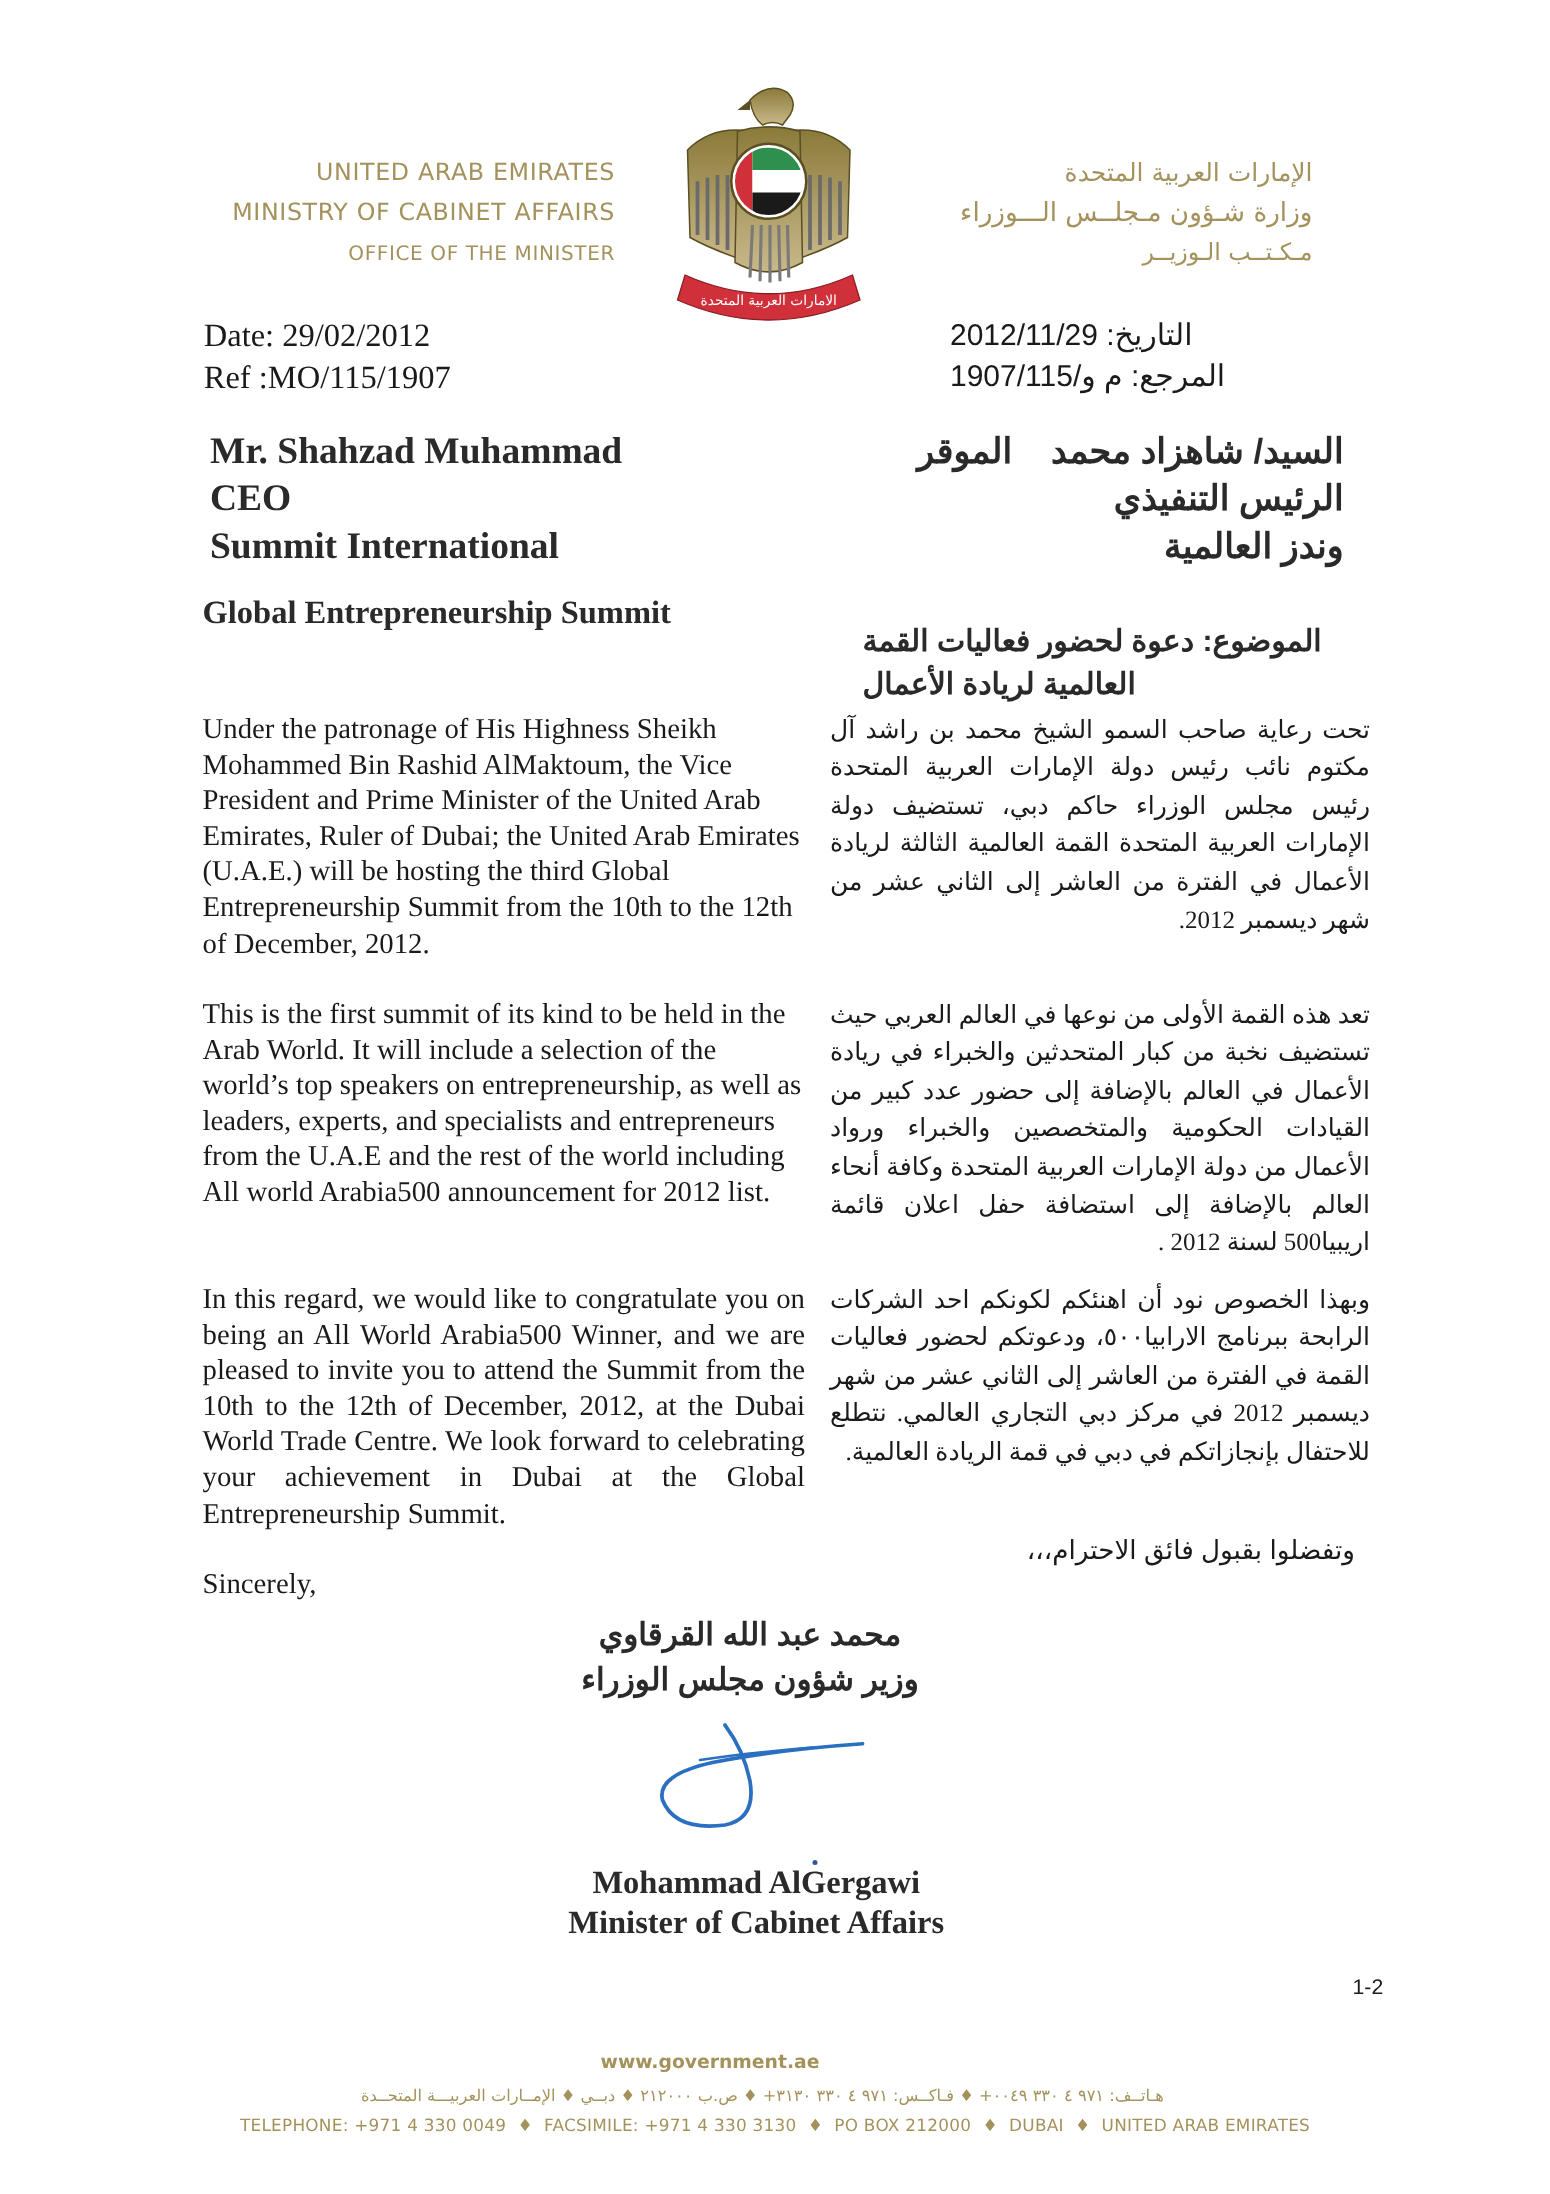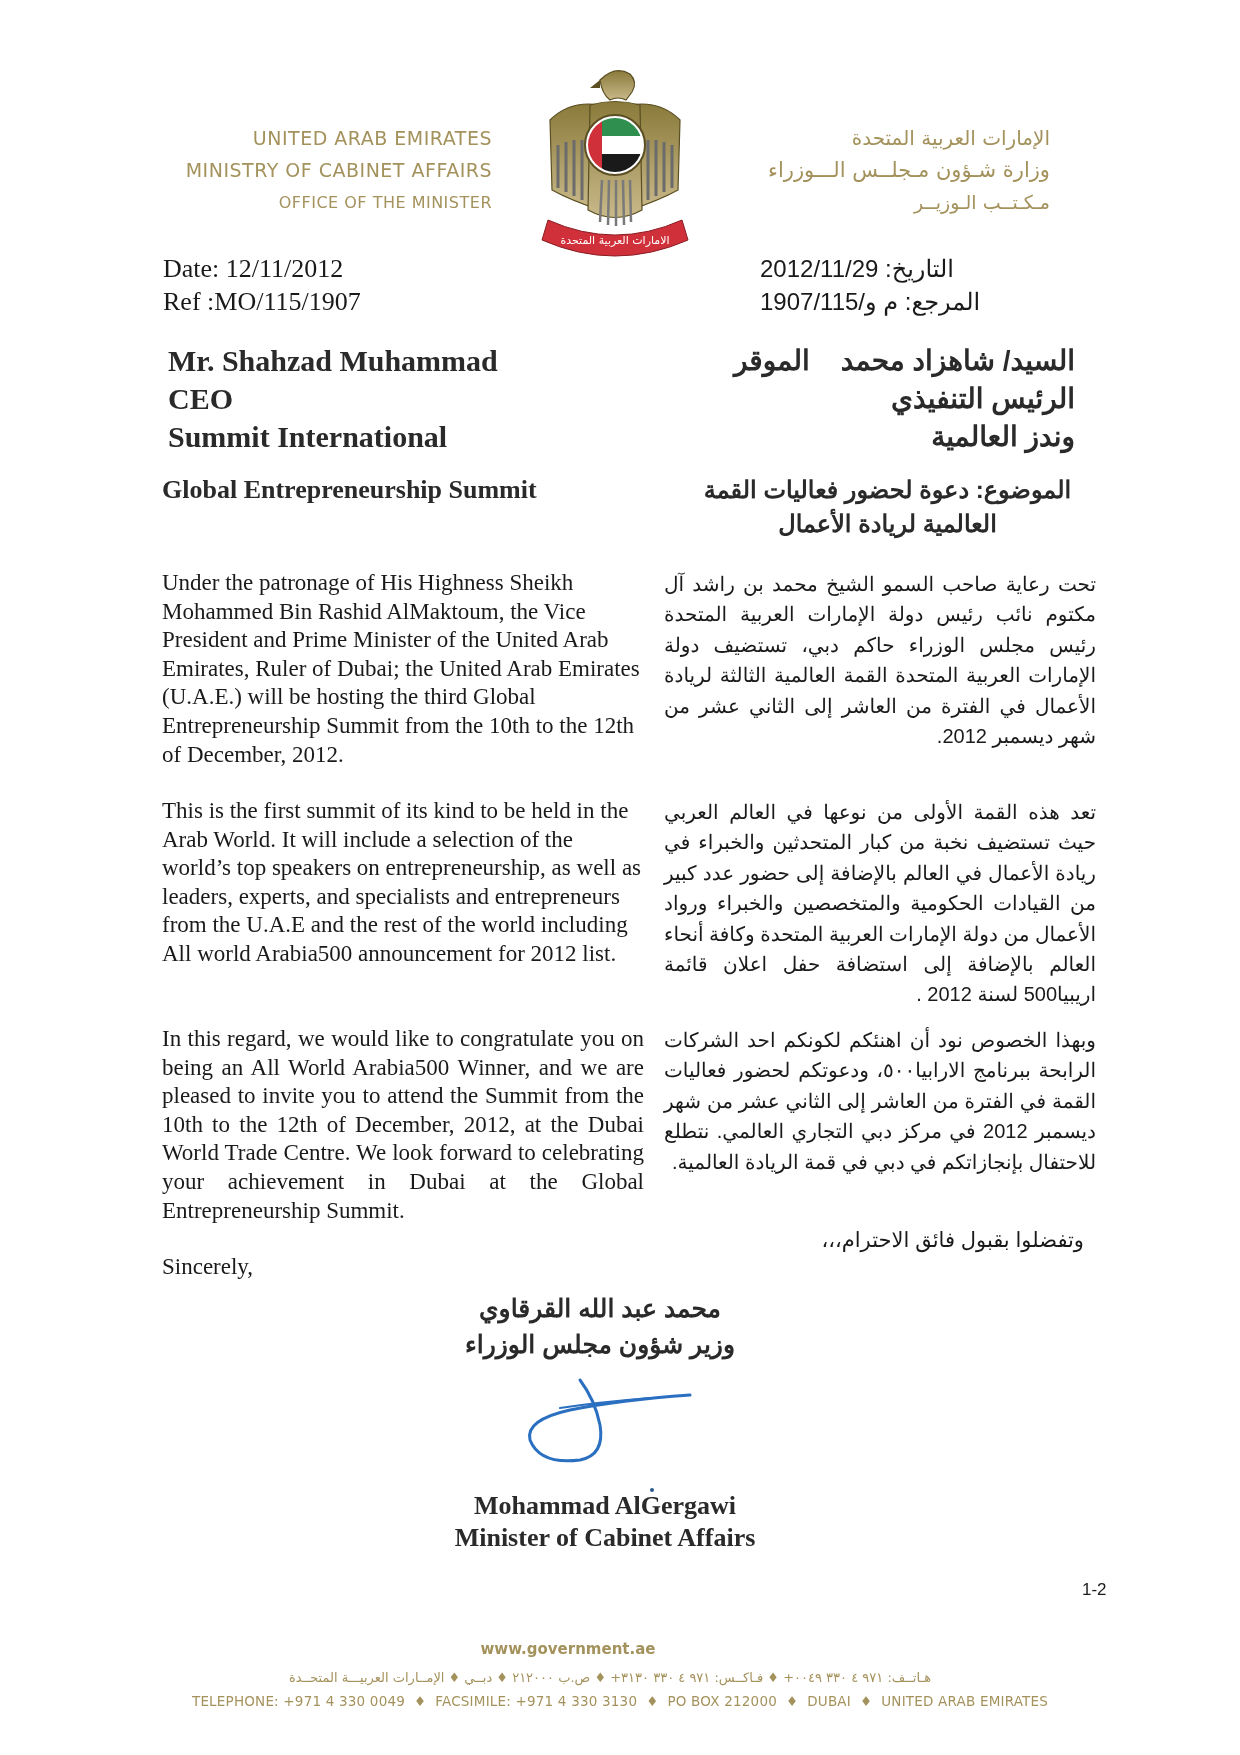--- a/index.html
+++ b/index.html
@@ -5,21 +5,21 @@
   html, body { margin:0; padding:0; background:#ffffff; }
   body { width:1240px; height:1755px; position:relative; overflow:hidden; font-family:"Liberation Serif", serif; color:#1a1a1a; }
   .abs { position:absolute; }
   .gold { color:#a4925c; }
   .hdr-en { font-family:"DejaVu Sans", sans-serif; text-align:right; right:748px; letter-spacing:0.5px; }
   .hdr-ar { font-family:"DejaVu Sans", sans-serif; direction:rtl; text-align:right; }
   .serif { font-family:"Liberation Serif", serif; }
   .sans { font-family:"Liberation Sans", sans-serif; }
   .bold { font-weight:bold; }
   .en-col { left:162px; width:482px; font-size:23px; line-height:28.6px; }
-  .ar-col { left:664px; width:432px; direction:rtl; text-align:justify; font-family:Liberation Sans, sans-serif; font-size:20px; line-height:30.4px; }
+  .ar-col { left:664px; width:432px; direction:rtl; text-align:justify; font-family:Liberation Serif, serif; font-size:20px; line-height:30.4px; }
   .justify { text-align:justify; }
   .footer-en { font-family:"DejaVu Sans", sans-serif; font-size:13.5px; letter-spacing:0.2px; }
 </style>
 </head>
 <body>
 
 <div class="abs gold hdr-en" style="top:122px; width:360px;">
   <div style="font-size:19px; line-height:32px;">UNITED ARAB EMIRATES</div>
   <div style="font-size:19px; line-height:32px;">MINISTRY OF CABINET AFFAIRS</div>
   <div style="font-size:16px; line-height:34px;">OFFICE OF THE MINISTER</div>
@@ -76,21 +76,21 @@
   </svg>
 </div>
 
 <div class="abs gold hdr-ar" style="left:720px; top:122px; width:330px;">
   <div style="font-size:20px; line-height:32px;">الإمارات العربية المتحدة</div>
   <div style="font-size:21px; line-height:32px;">وزارة شـؤون مـجلــس الـــوزراء</div>
   <div style="font-size:19px; line-height:32px;">مـكـتــب الـوزيــر</div>
 </div>
 
 <div class="abs serif" style="left:163px; top:252px; font-size:26px; line-height:33px;">
-  <div>Date: 12/11/2012</div>
+  <div>Date: 29/02/2012</div>
   <div>Ref :MO/115/1907</div>
 </div>
 
 <div class="abs sans" style="left:760px; top:252px; width:312px; direction:rtl; text-align:left; font-size:24px; line-height:33px;">
   <div>التاريخ: 2012/11/29</div>
   <div>المرجع: م و/1907/115</div>
 </div>
 
 <div class="abs serif bold" style="left:168px; top:342px; font-size:30px; line-height:38px; color:#2a2a2a;">
   <div>Mr. Shahzad Muhammad</div>
@@ -101,21 +101,21 @@
 <div class="abs sans bold" style="left:700px; top:342px; width:375px; direction:rtl; text-align:right; font-size:28px; line-height:38px; color:#2a2a2a;">
   <div style="white-space:pre;">السيد/ شاهزاد محمد    الموقر</div>
   <div>الرئيس التنفيذي</div>
   <div>وندز العالمية</div>
 </div>
 
 <div class="abs serif bold" style="left:162px; top:473px; font-size:26px; line-height:34px; color:#2a2a2a;">
   <div>Global Entrepreneurship Summit</div>
 </div>
 
-<div class="abs sans bold" style="left:690px; top:473px; width:395px; direction:rtl; text-align:center; font-size:24px; line-height:34px; color:#2a2a2a;">
+<div class="abs sans bold" style="left:690px; top:497px; width:395px; direction:rtl; text-align:left; font-size:24px; line-height:34px; color:#2a2a2a;">
   <div>الموضوع: دعوة لحضور فعاليات القمة</div>
   <div>العالمية لريادة الأعمال</div>
 </div>
 
 <div class="abs serif en-col" style="top:569px;">Under the patronage of His Highness Sheikh Mohammed Bin Rashid AlMaktoum, the Vice President and Prime Minister of the United Arab Emirates, Ruler of Dubai; the United Arab Emirates (U.A.E.) will be hosting the third Global Entrepreneurship Summit from the 10th to the 12th of December, 2012.</div>
 <div class="abs serif en-col" style="top:797px;">This is the first summit of its kind to be held in the Arab World.  It will include a selection of the world’s top speakers on entrepreneurship, as well as leaders, experts, and specialists and entrepreneurs from the U.A.E  and the  rest of the world including All world Arabia500 announcement for 2012 list.</div>
 <div class="abs serif en-col justify" style="top:1025px;">In this regard, we would like to congratulate you on being an All World Arabia500 Winner, and we are pleased to invite you to attend the Summit from the 10th to the 12th of December, 2012, at the Dubai World Trade Centre. We look forward to celebrating your achievement in Dubai at the Global Entrepreneurship Summit.</div>
 <div class="abs serif" style="left:162px; top:1254px; font-size:23px;">Sincerely,</div>
 
 <div class="abs ar-col" style="top:569px;">تحت رعاية صاحب السمو الشيخ محمد بن راشد آل مكتوم نائب رئيس دولة الإمارات العربية المتحدة رئيس مجلس الوزراء حاكم دبي، تستضيف دولة الإمارات العربية المتحدة القمة العالمية الثالثة لريادة الأعمال في الفترة من العاشر إلى الثاني عشر من شهر ديسمبر 2012.</div>

